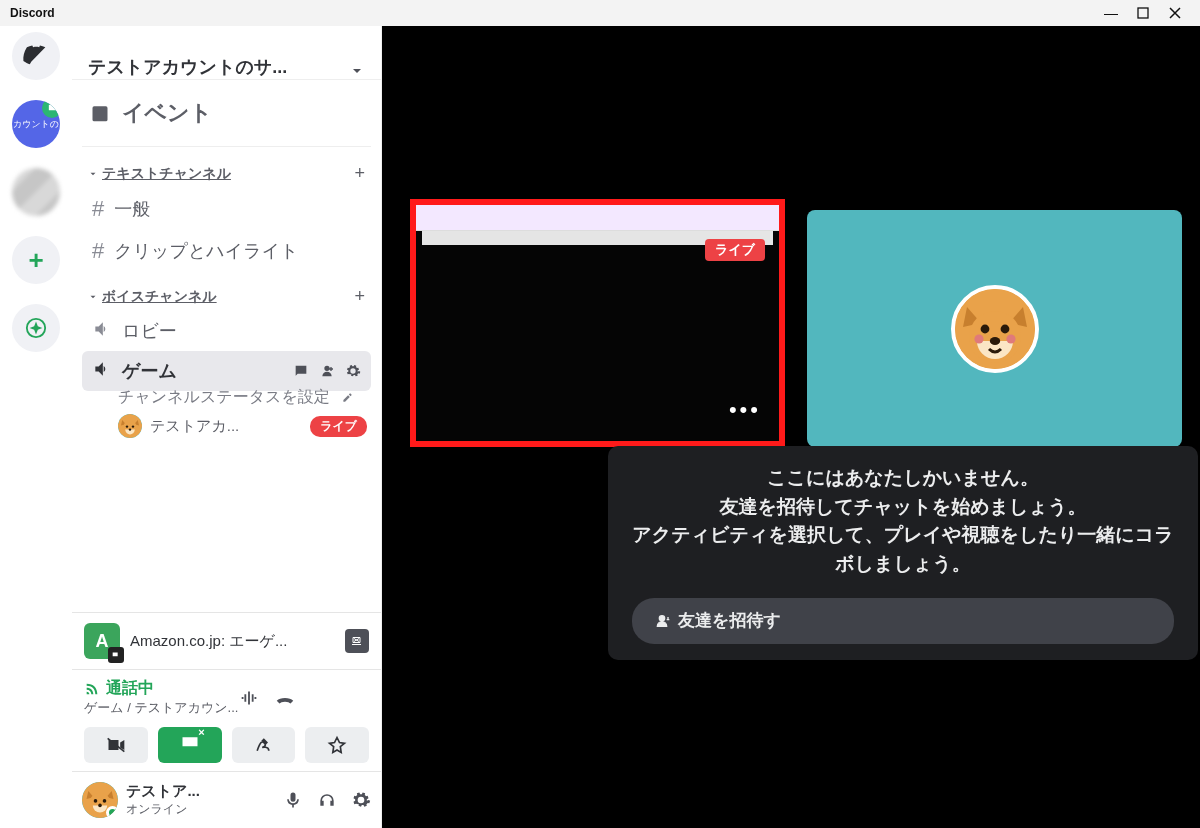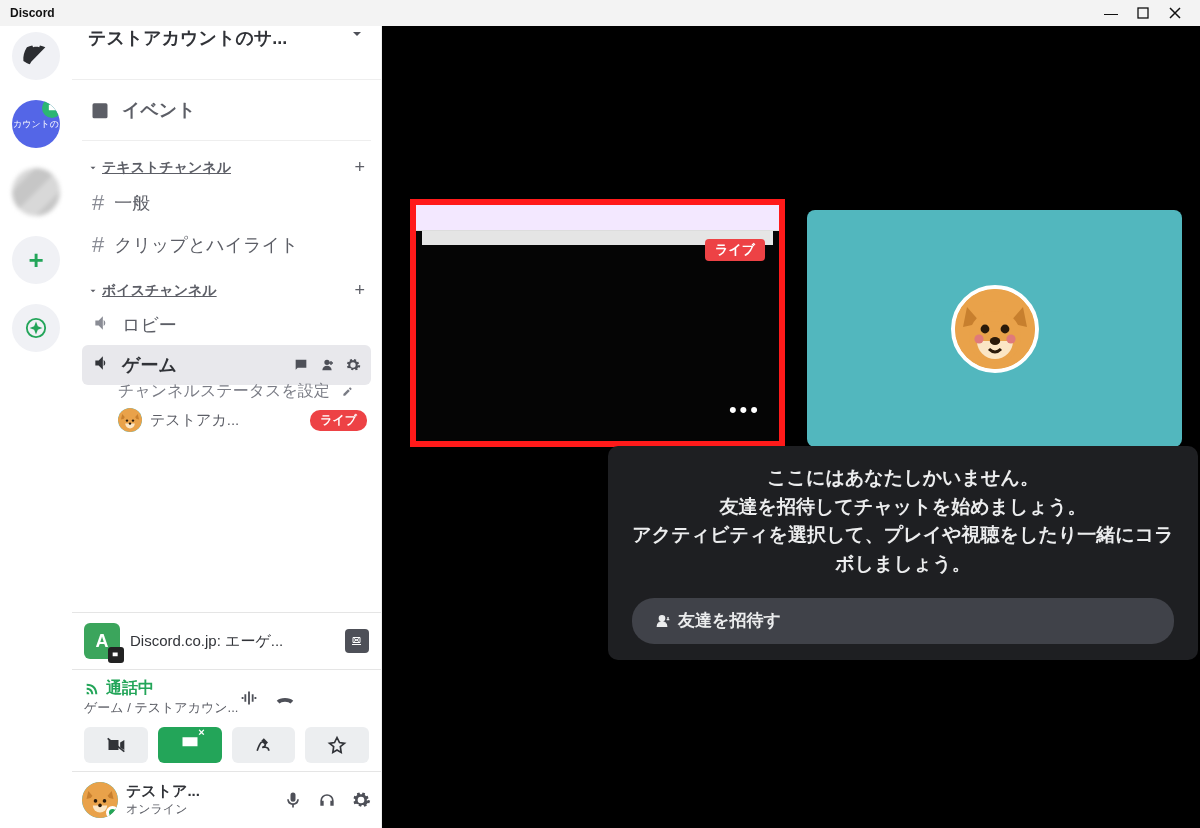--- a/index.html
+++ b/index.html
@@ -22,28 +22,28 @@
 .rail-server1 { background: #5466e7; color: #fff; font-size: 9px; overflow: hidden; }
 .rail-server1 .badge { position: absolute; right: -2px; top: -2px; width: 20px; height: 20px; border-radius: 10px; background: #2bb673; display: flex; align-items: center; justify-content: center; }
 .rail-server1 .badge svg { width: 11px; height: 11px; fill: #fff; }
 .rail-server2 { background: linear-gradient(135deg,#d8d8d8 25%,#c6c6c6 25% 50%,#d8d8d8 50% 75%,#c6c6c6 75%); filter: blur(2px); }
 .rail-add { background: #f0f1f5; color: #23a559; font-size: 26px; font-weight: 600; }
 .rail-explore { background: #f0f1f5; }
 .rail-explore svg { width: 22px; height: 22px; fill: #23a559; }
 
 
 .sidebar { width: 310px; background: #fff; display: flex; flex-direction: column; border-right: 1px solid #eee; }
-.server-header { height: 54px; padding: 0 16px; display: flex; align-items: flex-start; justify-content: space-between; border-bottom: 1px solid #eee; cursor: pointer; }
+.server-header { height: 54px; padding: 0 16px; display: flex; align-items: flex-end; justify-content: space-between; border-bottom: 1px solid #eee; cursor: pointer; }
 .server-header .name { font-size: 18px; font-weight: 700; color: #313338; }
 .server-header svg { width: 16px; height: 16px; fill: #4e5058; }
 
 .channels { flex: 1; overflow: hidden; padding: 8px 10px; color: #5c5e66; }
 .events { display: flex; align-items: center; gap: 12px; padding: 10px 8px 18px; border-bottom: 1px solid #eee; margin-bottom: 12px; cursor: pointer; }
 .events svg { width: 20px; height: 20px; fill: #5c5e66; }
-.events span { font-size: 18px; font-weight: 600; }
+.events span { font-size: 22px; font-weight: 600; }
 
 .cat { display: flex; align-items: center; justify-content: space-between; padding: 4px 6px; margin-top: 10px; cursor: pointer; }
 .cat-left { display: flex; align-items: center; gap: 4px; }
 .cat-left svg { width: 10px; height: 10px; fill: #5c5e66; }
 .cat-label { font-size: 14px; font-weight: 600; text-decoration: underline; }
 .cat-add { font-size: 18px; cursor: pointer; color: #5c5e66; }
 
 .ch { display: flex; align-items: center; gap: 10px; padding: 8px 10px; border-radius: 6px; cursor: pointer; }
 .ch .hash { font-size: 22px; color: #8a8c95; font-weight: 500; }
 .ch .spk svg { width: 20px; height: 20px; fill: #8a8c95; }
@@ -253,21 +253,21 @@
       </div>
     </div>
 
     <div class="bottom-stack">
       <div class="activity-row">
         <div class="act-icon">A<div class="sub">
               <svg viewBox="0 0 24 24">
                 <path d="M4 6h12v9H4zM2 19h16"></path>
               </svg>
             </div></div>
-        <span class="act-label">Discord.co.jp: エーゲ...</span>
+        <span class="act-label">Amazon.co.jp: エーゲ...</span>
         <div class="act-close">
             <svg viewBox="0 0 24 24">
               <path d="M4 5h14v10H4z M2 19h18" stroke="#fff" stroke-width="2" fill="none"></path>
               <path d="M6 7l10 6M16 7l-10 6" stroke="#fff" stroke-width="2"></path>
             </svg>
           </div>
       </div>
 
       <div class="call-block">
         <div class="call-status">

